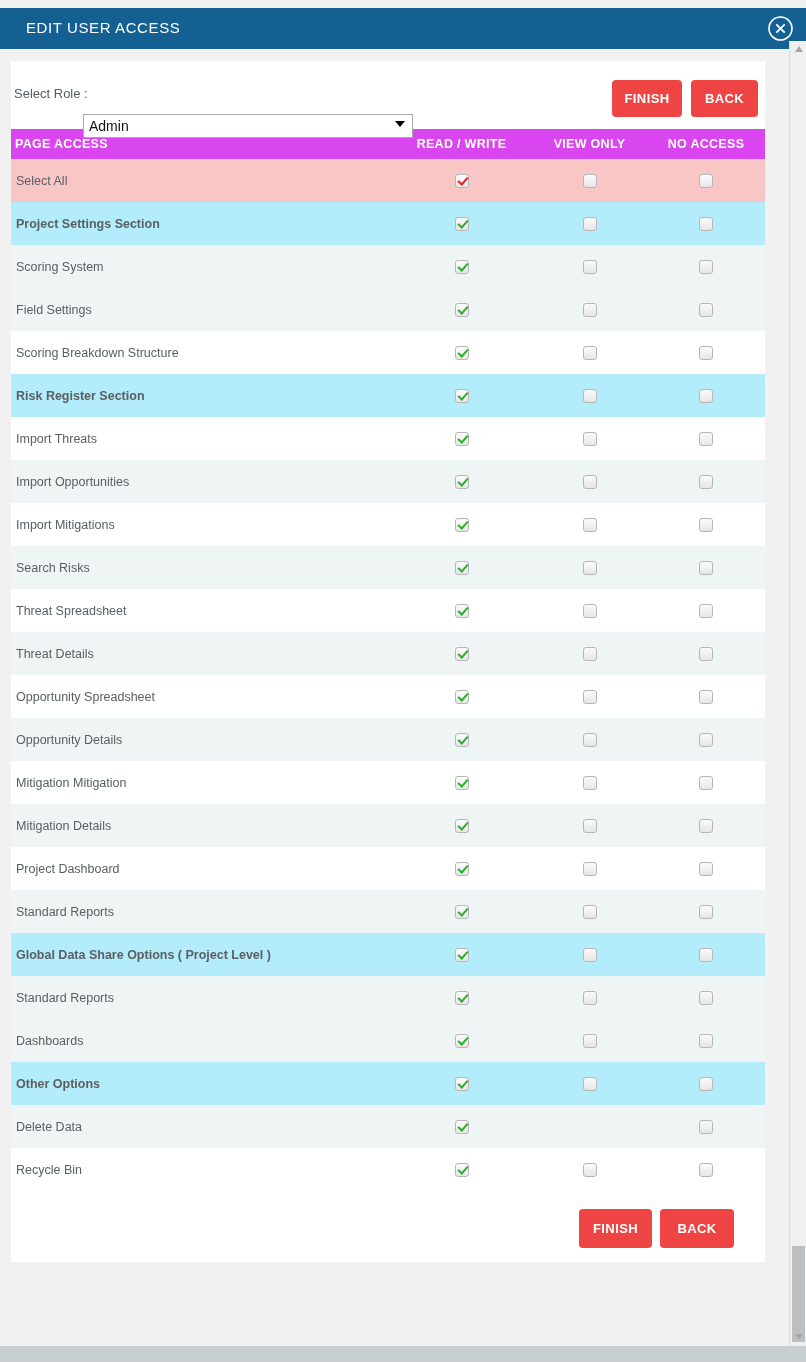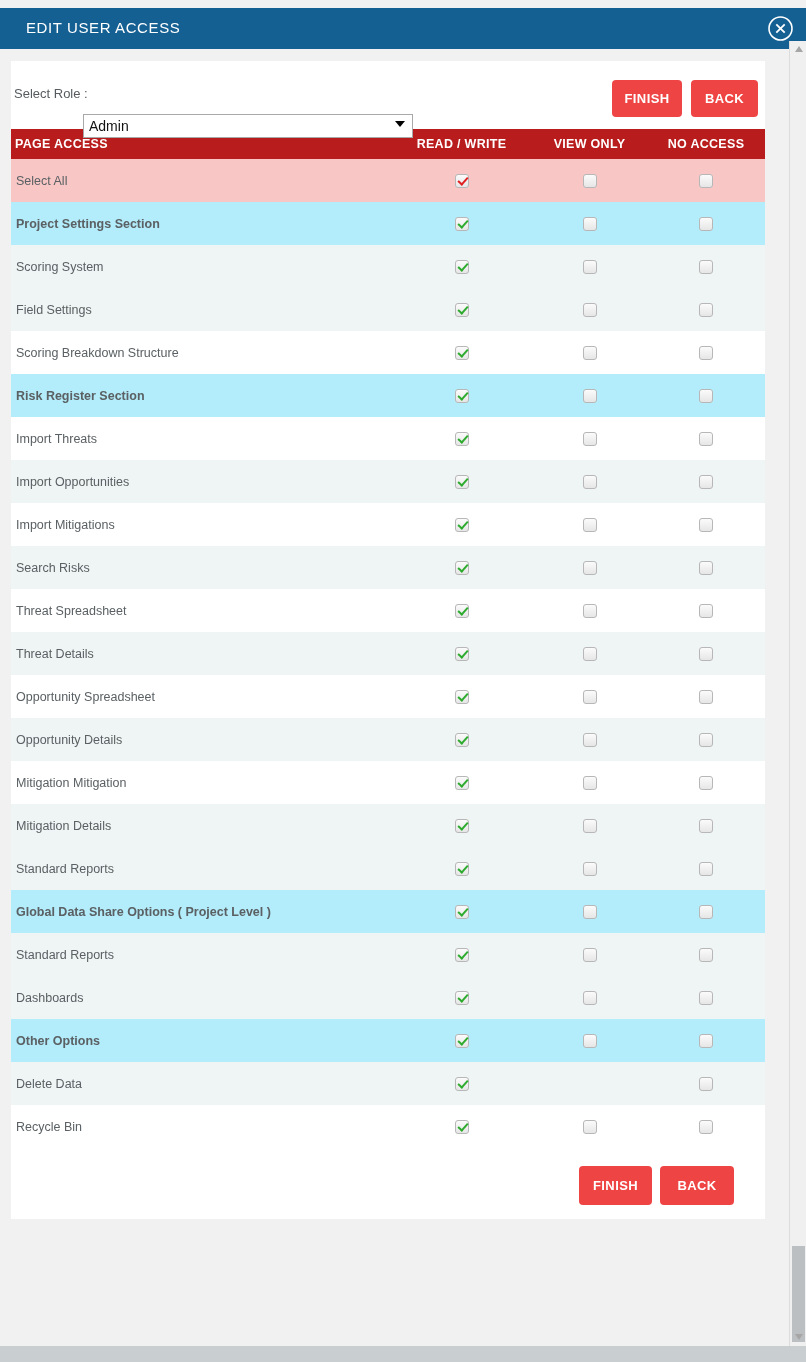--- a/index.html
+++ b/index.html
@@ -160,21 +160,21 @@
   #btn-back-top   { left: 680px; top: 19px; width: 67px; height: 37px; }
 
   
   #table { width: 754px; border-collapse: collapse; table-layout: fixed; }
   #table col.c-page { width: 380px; }
   #table col.c-rw   { width: 141px; }
   #table col.c-vo   { width: 115px; }
   #table col.c-na   { width: 118px; }
 
   #table thead th {
-    background: #b91c1c;
+    background: #d946ef;
     color: #ffffff;
     font-size: 12.5px;
     font-weight: bold;
     letter-spacing: 0.3px;
     height: 30px;
     padding: 0;
     vertical-align: middle;
   }
   #table thead th.h-page { text-align: left; padding-left: 4px; }
   #table thead th.h-ck   { text-align: center; }
@@ -395,20 +395,26 @@
             <td class="ckcell"><span class="ckbox checked"></span></td>
             <td class="ckcell"><span class="ckbox"></span></td>
             <td class="ckcell"><span class="ckbox"></span></td>
           </tr>
           <tr class="row-even">
             <td class="label">Mitigation Details</td>
             <td class="ckcell"><span class="ckbox checked"></span></td>
             <td class="ckcell"><span class="ckbox"></span></td>
             <td class="ckcell"><span class="ckbox"></span></td>
           </tr>
+          <tr class="row-odd">
+            <td class="label">Project Dashboard</td>
+            <td class="ckcell"><span class="ckbox checked"></span></td>
+            <td class="ckcell"><span class="ckbox"></span></td>
+            <td class="ckcell"><span class="ckbox"></span></td>
+          </tr>
           <tr class="row-even">
             <td class="label">Standard Reports</td>
             <td class="ckcell"><span class="ckbox checked"></span></td>
             <td class="ckcell"><span class="ckbox"></span></td>
             <td class="ckcell"><span class="ckbox"></span></td>
           </tr>
           <tr class="row-section">
             <td class="label">Global Data Share Options ( Project Level )</td>
             <td class="ckcell"><span class="ckbox checked"></span></td>
             <td class="ckcell"><span class="ckbox"></span></td>

